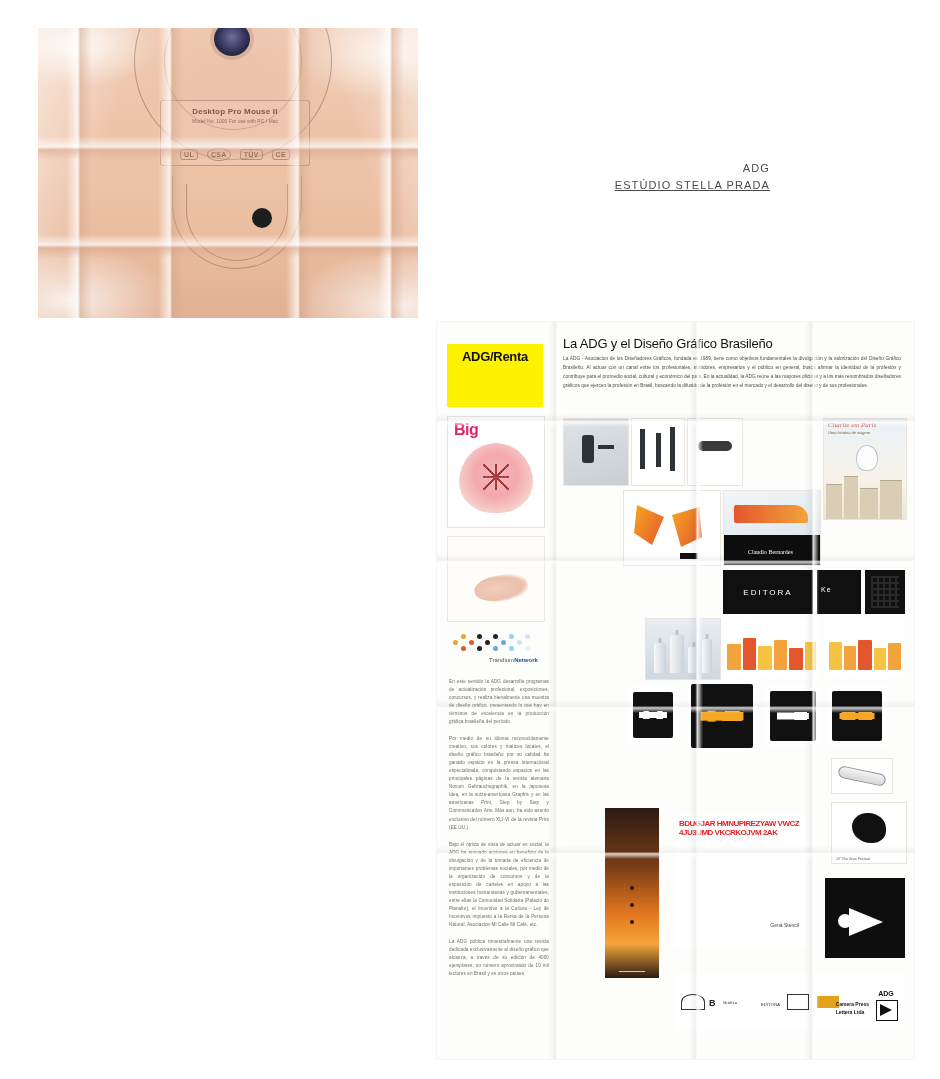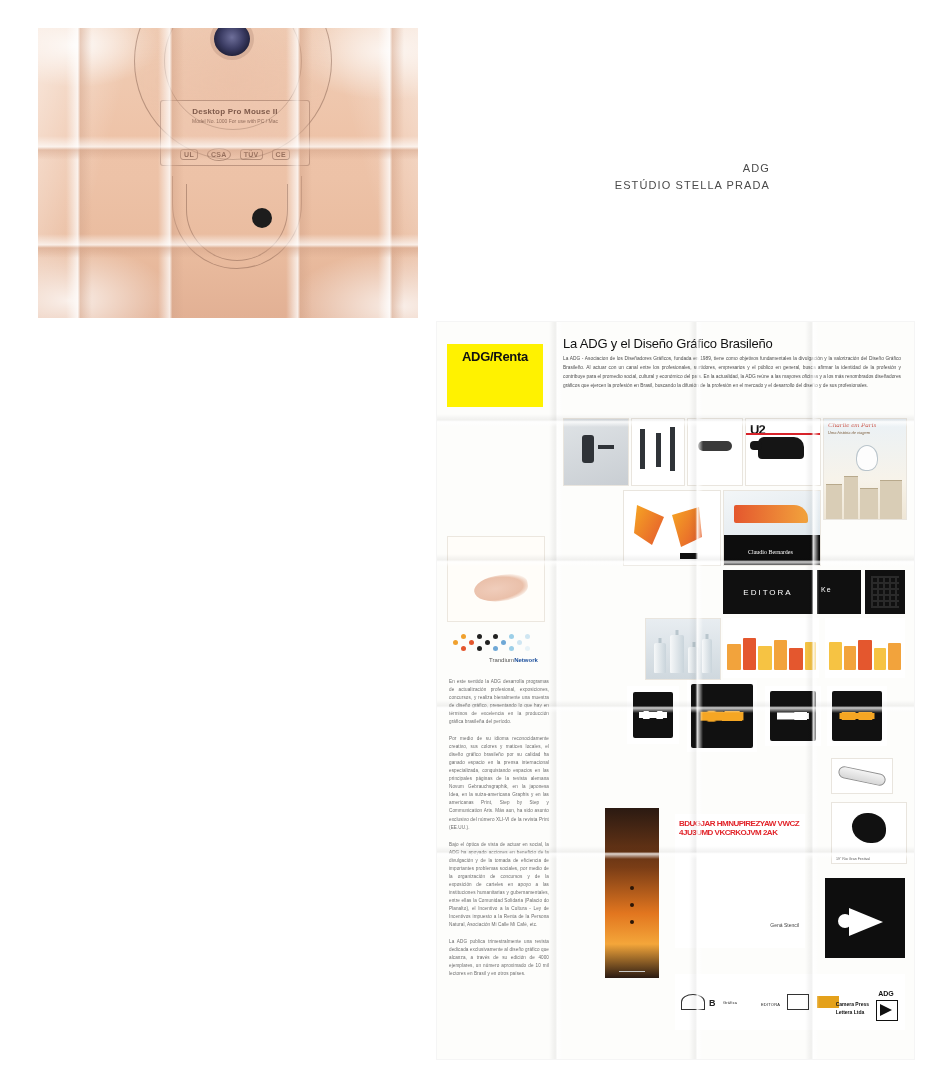--- a/index.html
+++ b/index.html
@@ -21,21 +21,21 @@
     left: 520px;
     top: 160px;
     width: 250px;
     text-align: right;
     font-size: 11px;
     letter-spacing: 1.1px;
     color: #4a4a4a;
     line-height: 1.5;
   }
   .credits .line1 { display: block; }
-  .credits .line2 { display: block; }
+  .credits .line2 { display: block; text-decoration: underline; }
 
   
   .photo-top {
     position: absolute;
     left: 38px;
     top: 28px;
     width: 380px;
     height: 290px;
     background:
       linear-gradient(105deg, rgba(255,255,255,0.55) 0%, rgba(255,255,255,0) 22%),
@@ -640,20 +640,26 @@
   <div class="crease-h ch2"></div>
 </div>
 
 <div class="poster">
 
   <div class="col-left">
     <div class="adg-brasil">
       <span>ADG/Renta</span>
     </div>
 
+    <div class="big-card">
+      <div class="big-word">Big</div>
+      <div class="peach">
+        <div class="peach-star"></div>
+      </div>
+    </div>
 
     <div class="hand-card">
       <div class="hand-shape"></div>
     </div>
 
     <div class="network-logo">
       <div class="dotgrid">
         <i style="left:0px;  top:10px; background:#f0a12e;"></i>
         <i style="left:8px;  top:4px;  background:#f0a12e;"></i>
         <i style="left:8px;  top:16px; background:#e4572e;"></i>
@@ -695,25 +701,20 @@
       <div class="figure-dark" style="left:34px; top:26px; width:16px; height:4px;"></div>
     </div>
     <div class="w bordered art-white" style="left:68px; top:0px; width:52px; height:66px;">
       <div class="figure-dark" style="left:8px; top:10px; width:5px; height:40px;"></div>
       <div class="figure-dark" style="left:24px; top:14px; width:5px; height:34px;"></div>
       <div class="figure-dark" style="left:38px; top:8px; width:5px; height:44px;"></div>
     </div>
     <div class="w bordered art-white" style="left:124px; top:0px; width:54px; height:66px;">
       <div class="figure-dark" style="left:10px; top:22px; width:34px; height:10px; border-radius:10px; background:#3a3a3a;"></div>
     </div>
-    <div class="w bordered art-white" style="left:182px; top:0px; width:74px; height:66px;">
-      <span class="u2">U2</span>
-      <div class="redline"></div>
-      <div class="cow"></div>
-    </div>
     <div class="w bordered" style="left:260px; top:0px; width:82px; height:100px;">
       <div class="paris-sky"></div>
       <div class="paris-title">Charlie em Paris</div>
       <div class="paris-sub">Uma história de viagem</div>
       <div class="bldg" style="left:2px;  width:16px; height:34px;"></div>
       <div class="bldg" style="left:20px; width:14px; height:42px;"></div>
       <div class="bldg" style="left:36px; width:18px; height:30px;"></div>
       <div class="bldg" style="left:56px; width:22px; height:38px;"></div>
       <div class="balloon"></div>
     </div>

